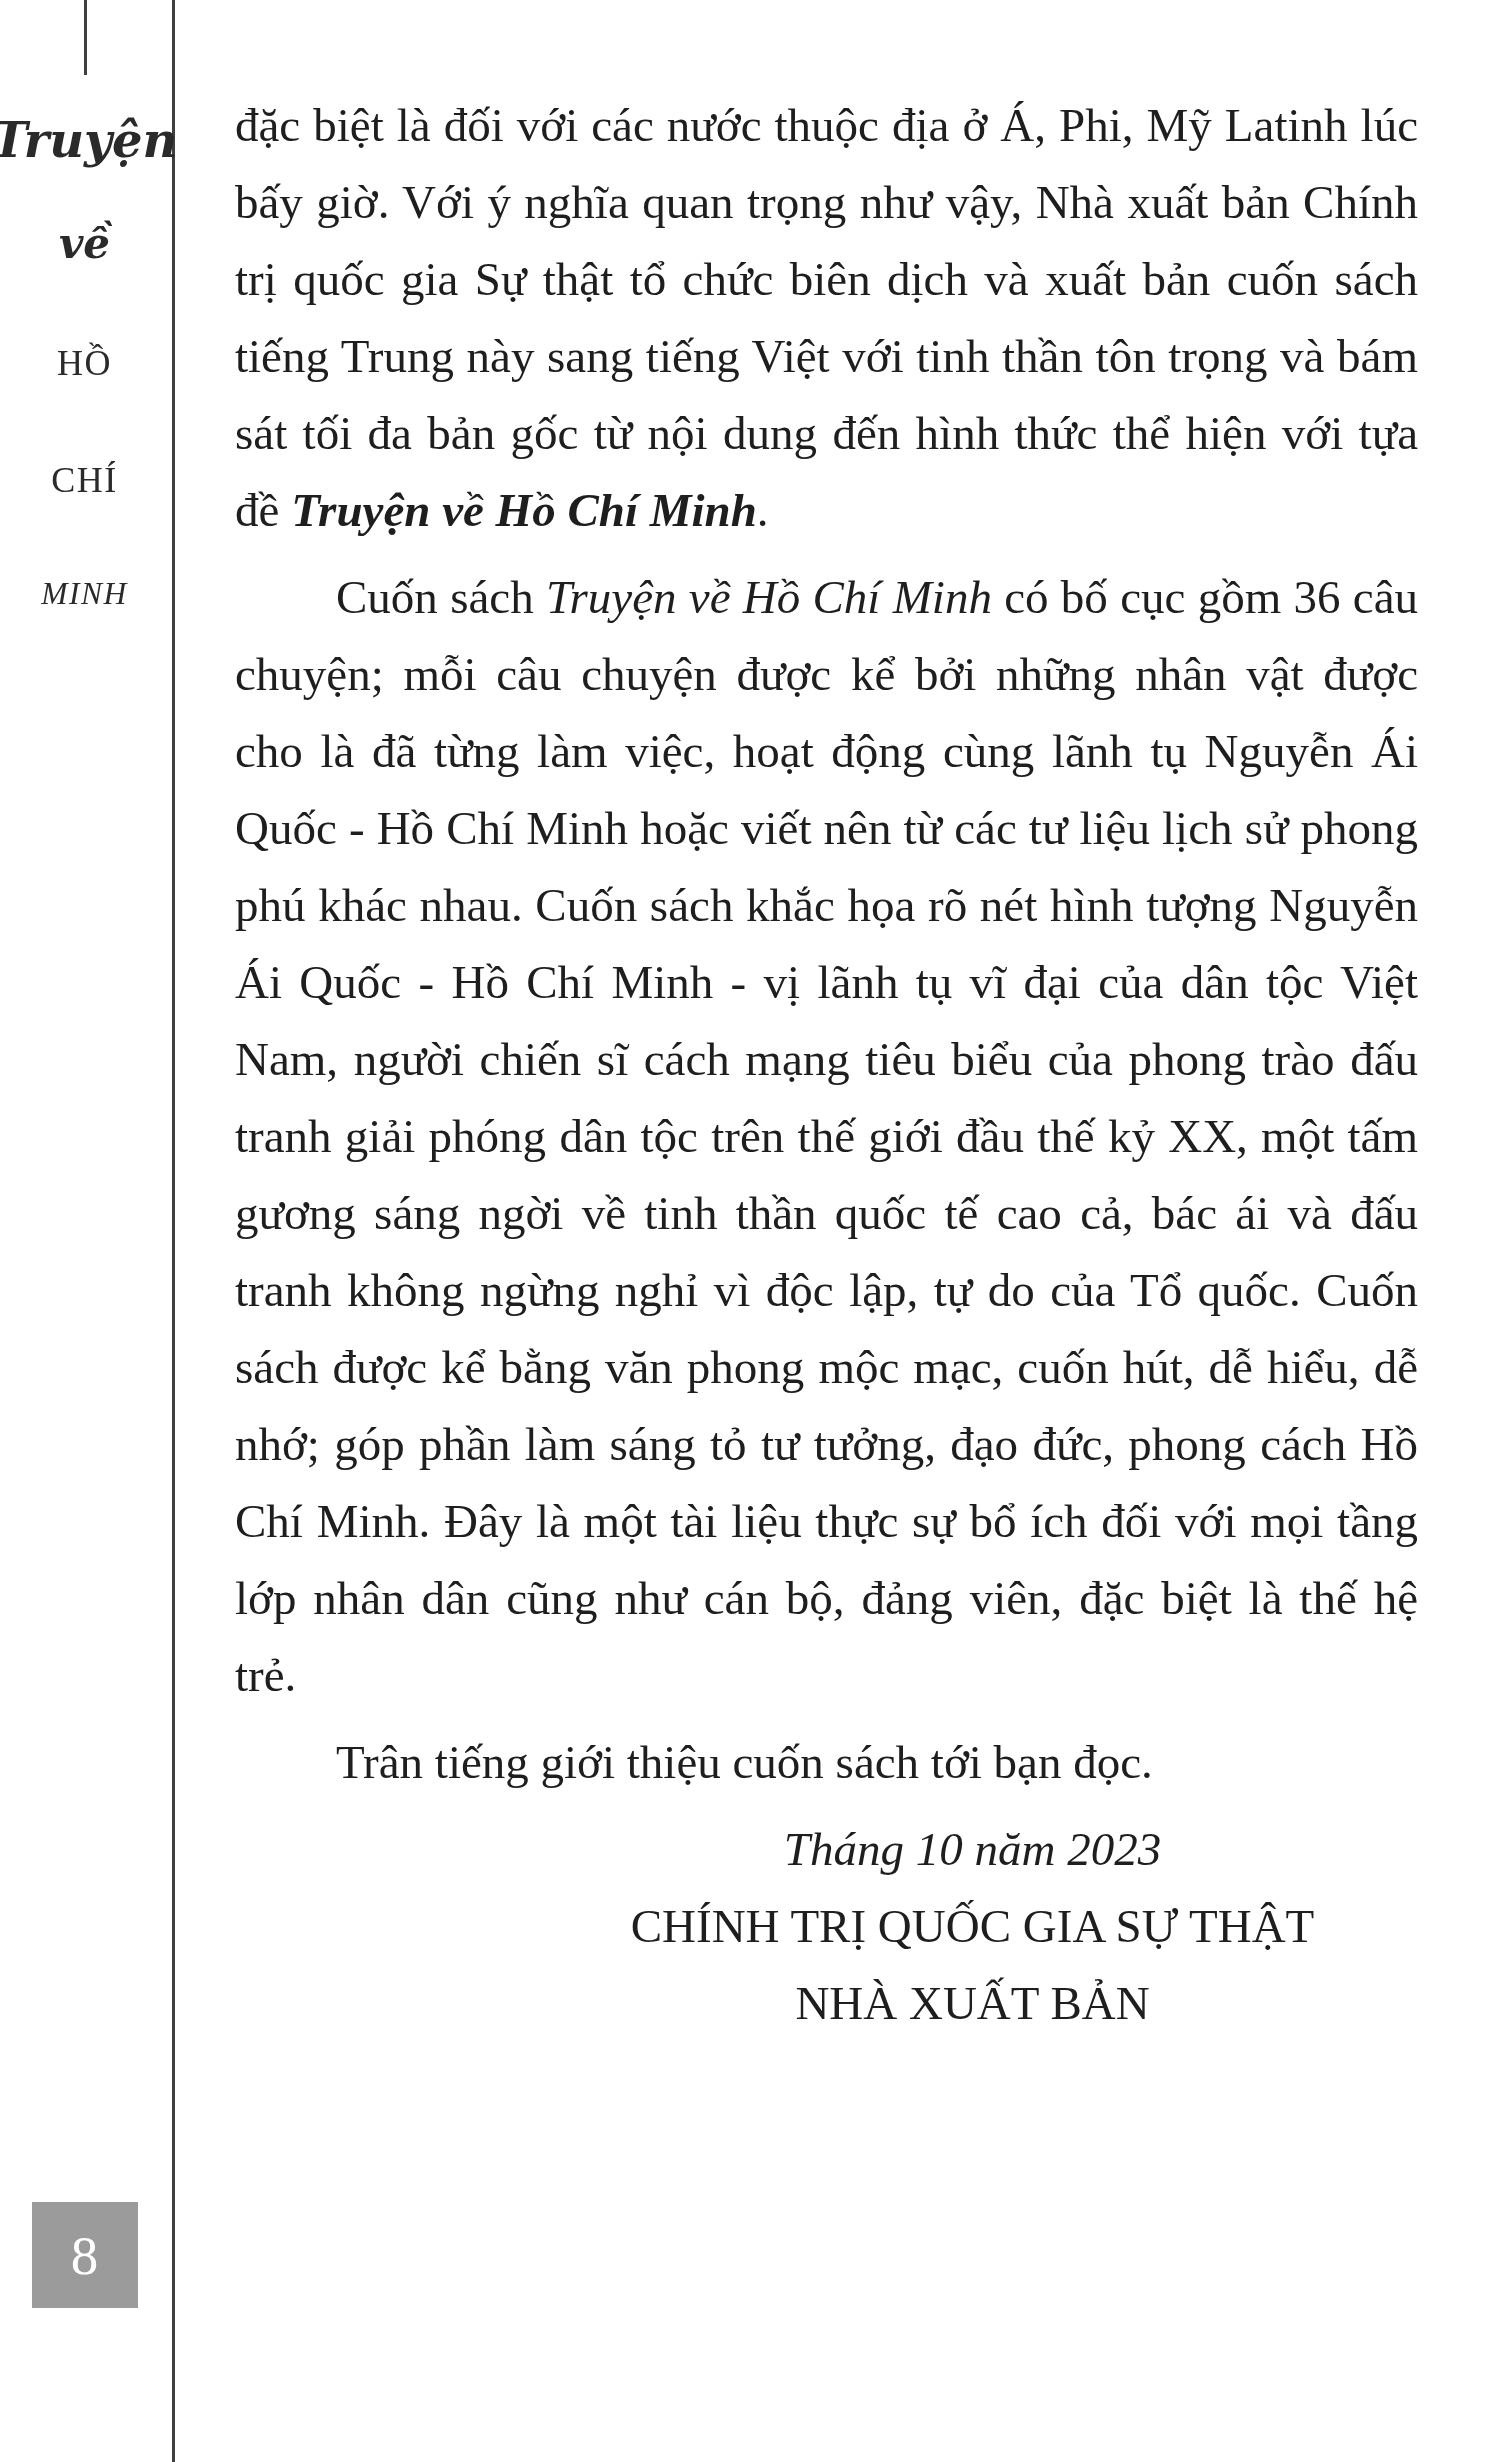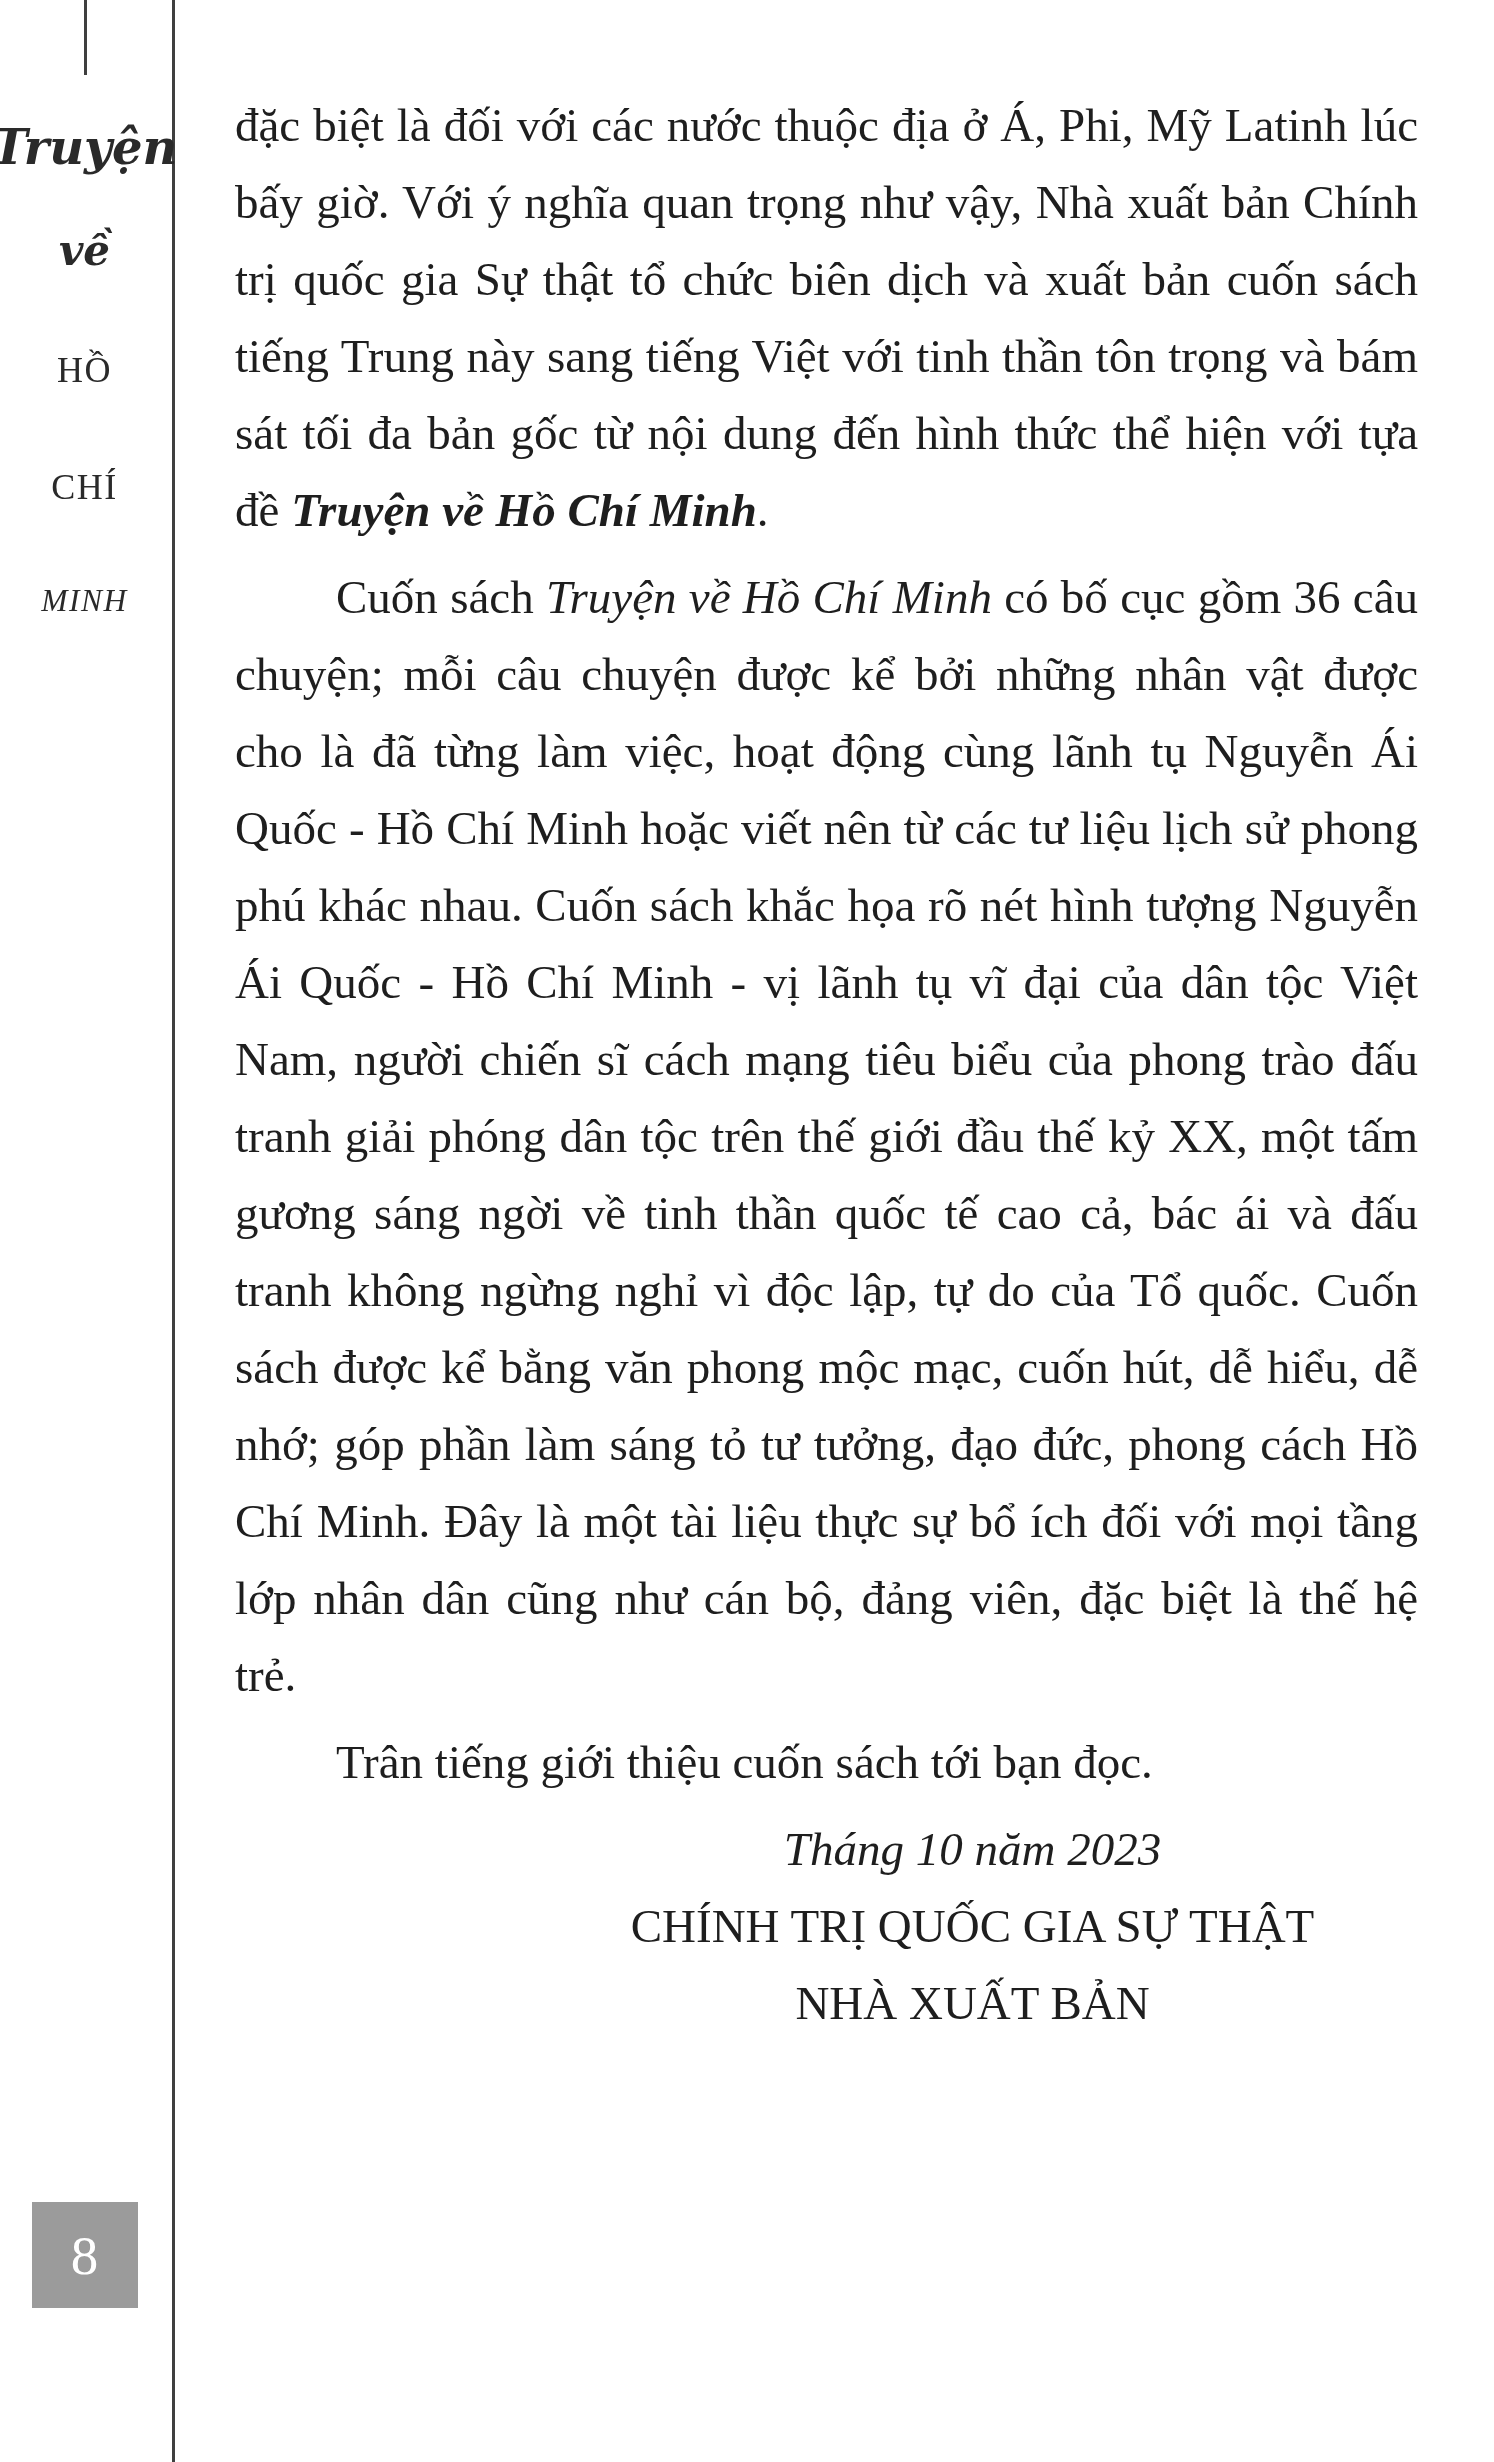--- a/index.html
+++ b/index.html
@@ -30,21 +30,21 @@
     left: 84px;
     top: 0;
     width: 3px;
     height: 75px;
     background: #3f3f3f;
   }
   
   .sidebar {
     position: absolute;
     left: 0;
-    top: 120px;
+    top: 113px;
     width: 169px;
     display: flex;
     flex-direction: column;
     align-items: center;
     color: #2a2a2a;
   }
   .script-word {
     font-family: "DejaVu Serif", serif;
     font-style: italic;
     font-weight: bold;

